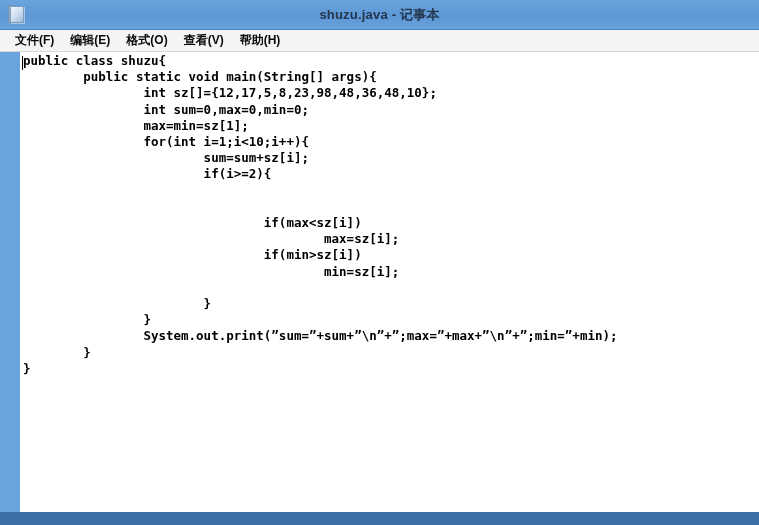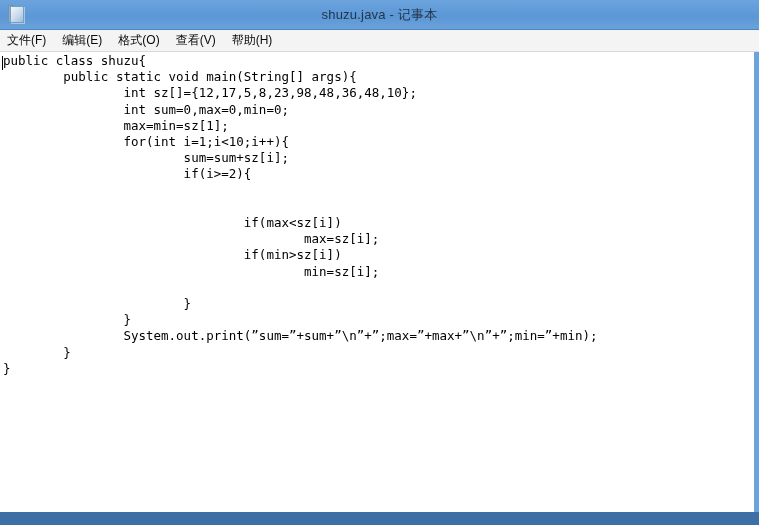--- a/index.html
+++ b/index.html
@@ -13,20 +13,21 @@
     overflow: hidden;
     font-family: "DejaVu Sans", sans-serif;
   }
 
   #screen {
     position: relative;
     width: 759px;
     height: 525px;
     background: #3d6ea5;
     overflow: hidden;
+    font-weight: bold;
   }
 
   
   #window {
     position: absolute;
     left: 0;
     top: 0;
     width: 759px;
     height: 512px;
     background: #d6e5f5;
@@ -80,39 +81,39 @@
     white-space: nowrap;
   }
 
   
   #menubar {
     height: 22px;
     background: #f4f4f4;
     border-bottom: 1px solid #d9d9d9;
     display: flex;
     align-items: center;
-    padding-left: 0;
+    padding-left: 8px;
     box-sizing: border-box;
   }
   .menu-item {
     font-family: "Liberation Sans", sans-serif;
     font-size: 12px;
     color: #0a0a0a;
     padding: 1px 7px 2px 7px;
     margin-right: 2px;
     white-space: nowrap;
     cursor: default;
   }
 
   
   #client {
     position: relative;
     height: 460px;
     background: #6aa3de;
-    padding-left: 0;
+    padding-left: 20px;
     box-sizing: border-box;
   }
   #editor {
     position: relative;
     width: 754px;
     height: 460px;
     background: #ffffff;
     overflow: hidden;
   }
   #caret {

